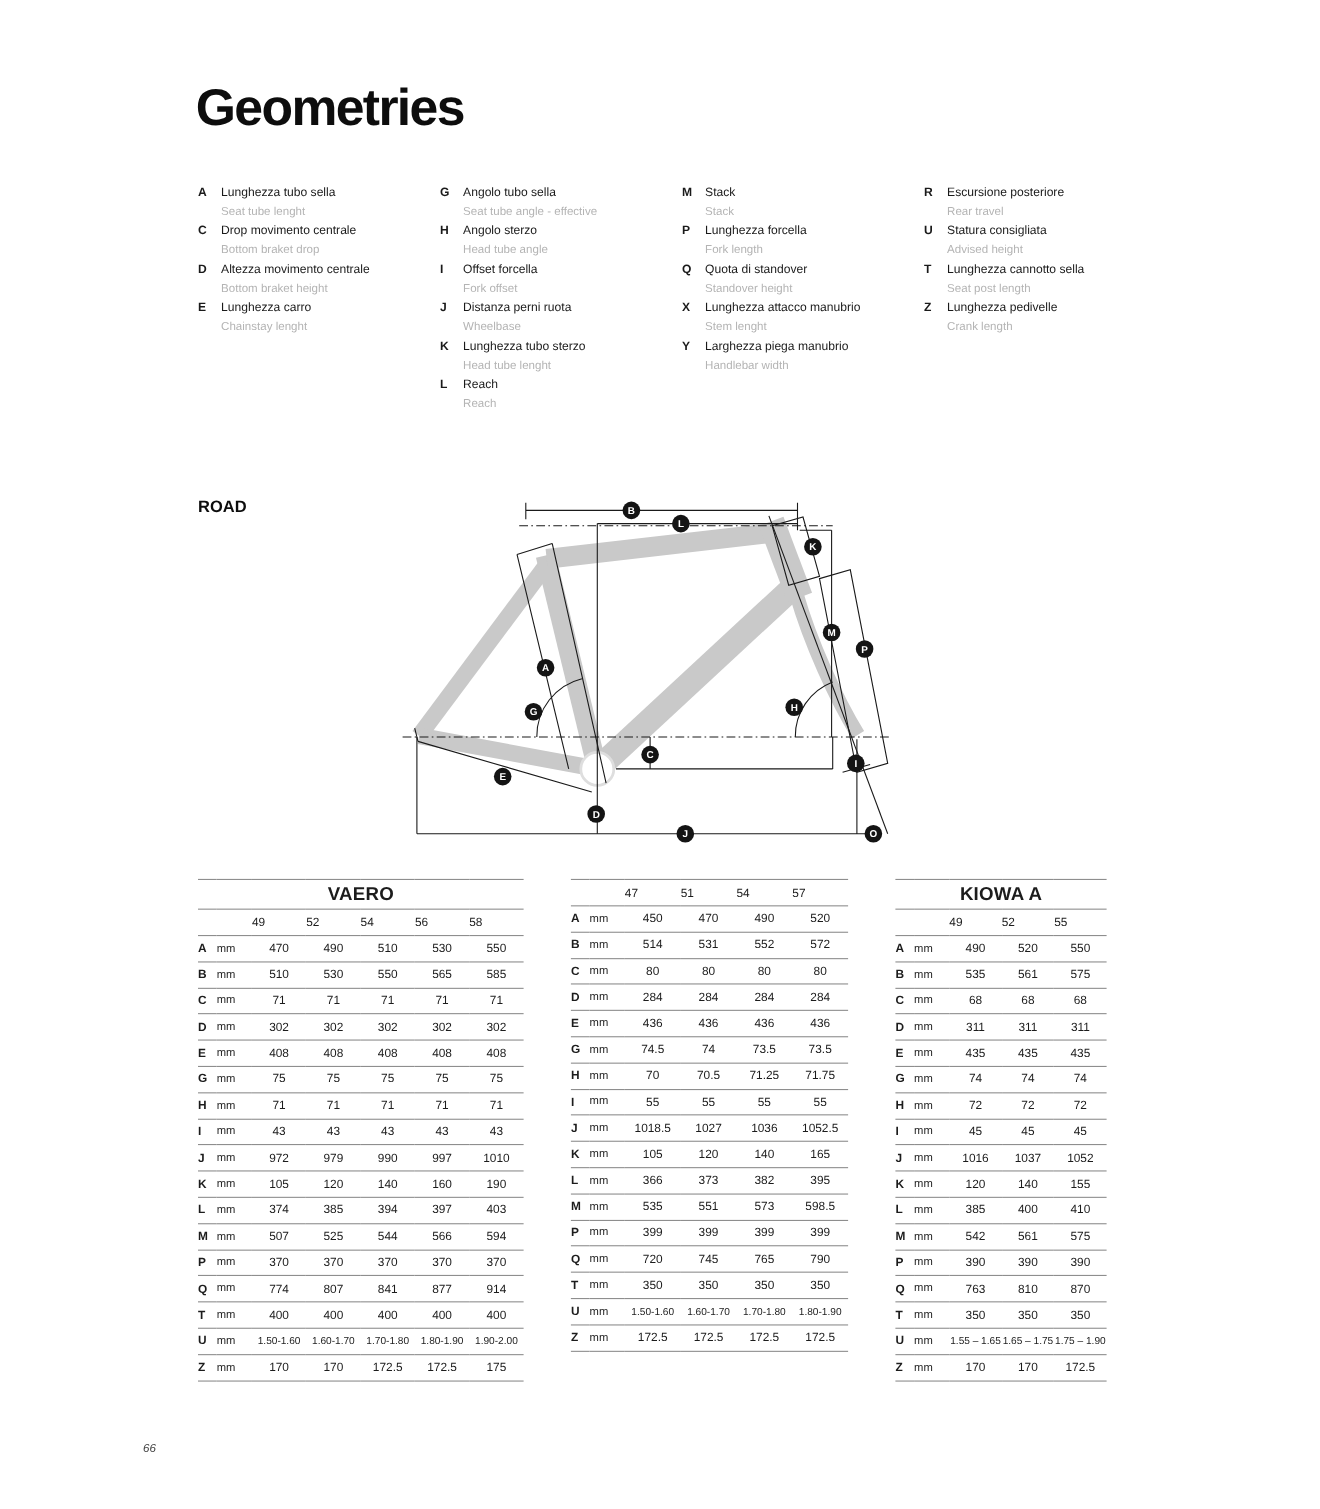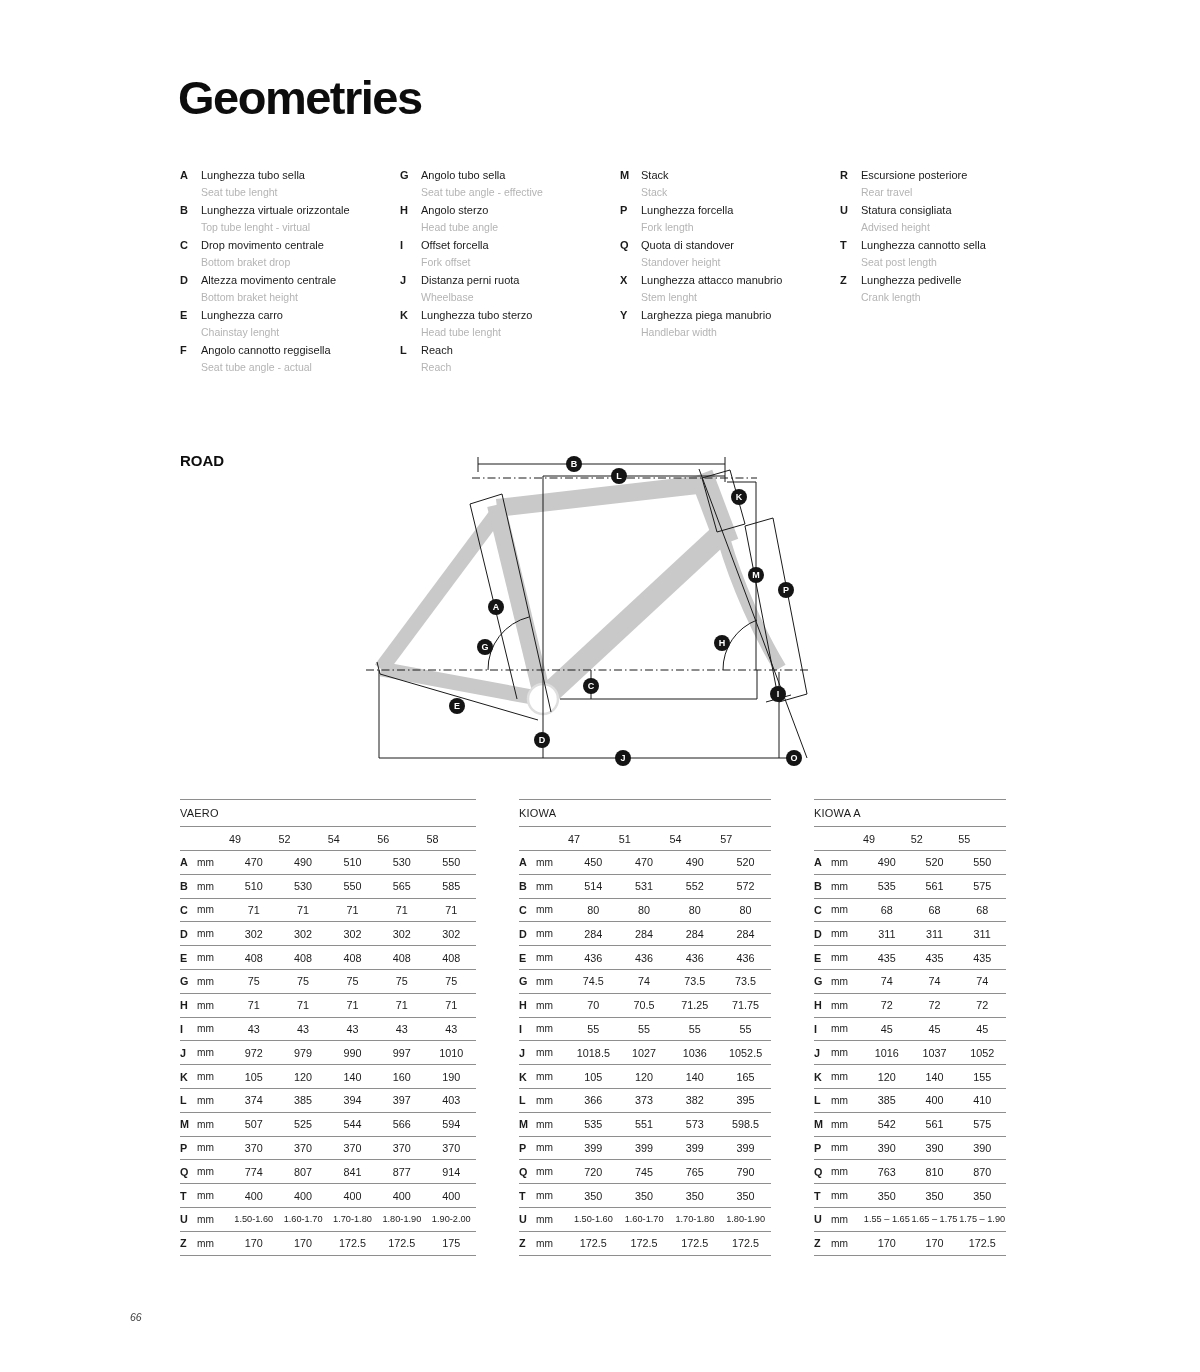--- a/index.html
+++ b/index.html
@@ -61,21 +61,21 @@
     font-size:10.8px;
     color:#1c1c1c;
   }
   .geo-table-host td{
     border-bottom:1px solid #8e8e8e;
     padding:0;
     vertical-align:middle;
     white-space:nowrap;
     overflow:visible;
   }
-  .t-title td{height:26px; text-align:left; font-weight:normal; font-size:11px; letter-spacing:0.2px;}
+  .t-title td{height:26px; text-align:center; font-weight:bold; font-size:17px; letter-spacing:0.2px;}
   .t-sizes td{height:23px; text-align:left;}
   .t-row td{height:22.8px;}
   .t-row td.p{font-weight:bold; text-align:left;}
   .t-row td.u{font-size:10.2px; text-align:left; color:#222;}
   .t-row td.v{text-align:center;}
   .t-row td.sm{font-size:9.2px;}
   #table-0{left:180px; width:296px;}
   #table-1{left:519px; width:252px;}
   #table-2{left:814px; width:192px;}
   
@@ -94,38 +94,30 @@
 
   <div class="title">Geometries</div>
 
   <div class="legend">
       <div class="leg-col">
         <div class="leg-item">
           <div class="leg-main"><span class="leg-letter">A</span><span>Lunghezza tubo sella</span></div>
           <div class="leg-sub">Seat tube lenght</div>
         </div>
         <div class="leg-item">
-          <div class="leg-main"><span class="leg-letter">B</span><span>Lunghezza virtuale orizzontale</span></div>
-          <div class="leg-sub">Top tube lenght - virtual</div>
-        </div>
-        <div class="leg-item">
           <div class="leg-main"><span class="leg-letter">C</span><span>Drop movimento centrale</span></div>
           <div class="leg-sub">Bottom braket drop</div>
         </div>
         <div class="leg-item">
           <div class="leg-main"><span class="leg-letter">D</span><span>Altezza movimento centrale</span></div>
           <div class="leg-sub">Bottom braket height</div>
         </div>
         <div class="leg-item">
           <div class="leg-main"><span class="leg-letter">E</span><span>Lunghezza carro</span></div>
           <div class="leg-sub">Chainstay lenght</div>
-        </div>
-        <div class="leg-item">
-          <div class="leg-main"><span class="leg-letter">F</span><span>Angolo cannotto reggisella</span></div>
-          <div class="leg-sub">Seat tube angle - actual</div>
         </div>
       </div>
       <div class="leg-col">
         <div class="leg-item">
           <div class="leg-main"><span class="leg-letter">G</span><span>Angolo tubo sella</span></div>
           <div class="leg-sub">Seat tube angle - effective</div>
         </div>
         <div class="leg-item">
           <div class="leg-main"><span class="leg-letter">H</span><span>Angolo sterzo</span></div>
           <div class="leg-sub">Head tube angle</div>
@@ -454,23 +446,20 @@
       <table>
         <colgroup>
           <col style="width:17px">
           <col style="width:32px">
           <col>
           <col>
           <col>
           <col>
         </colgroup>
         <tbody>
-          <tr class="t-title">
-            <td colspan="6">KIOWA</td>
-          </tr>
           <tr class="t-sizes">
             <td></td>
             <td></td>
             <td>47</td>
             <td>51</td>
             <td>54</td>
             <td>57</td>
           </tr>
           <tr class="t-row">
             <td class="p">A</td>

